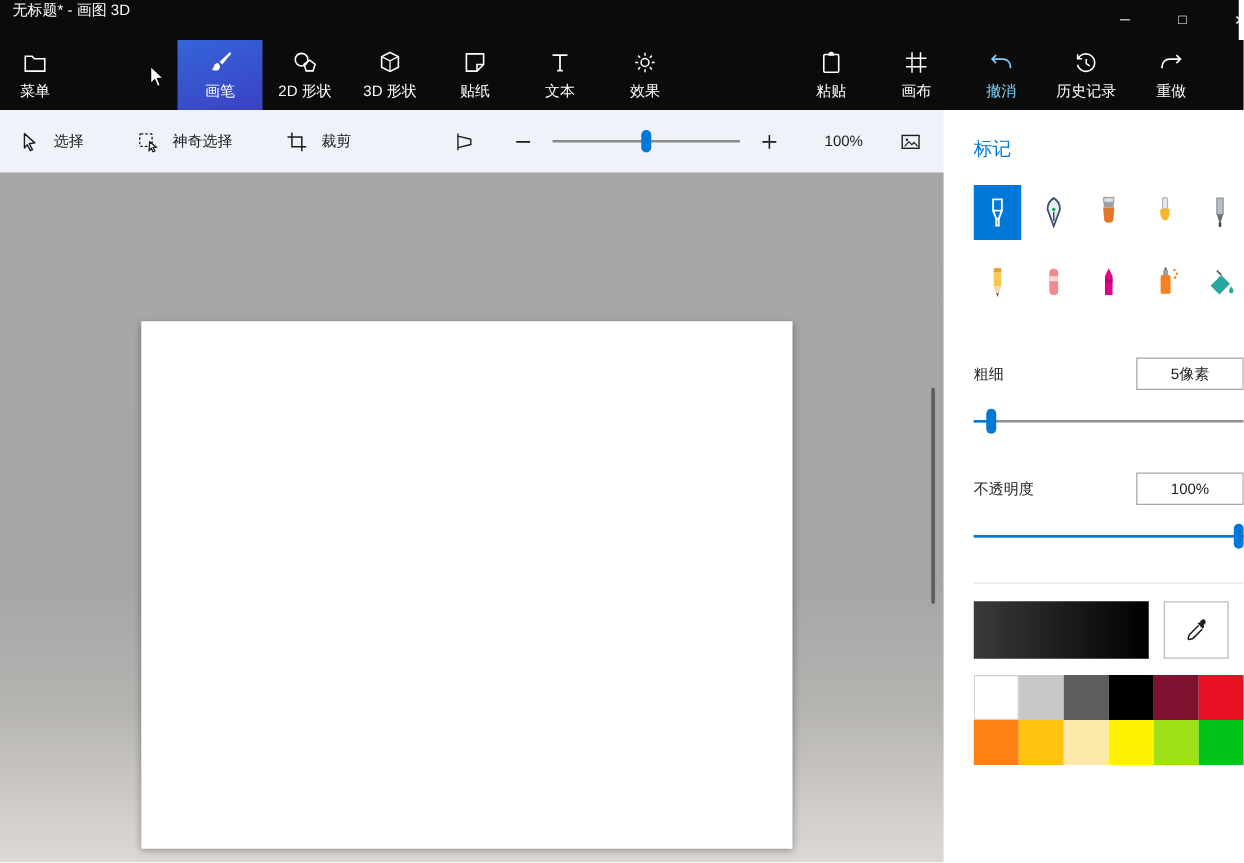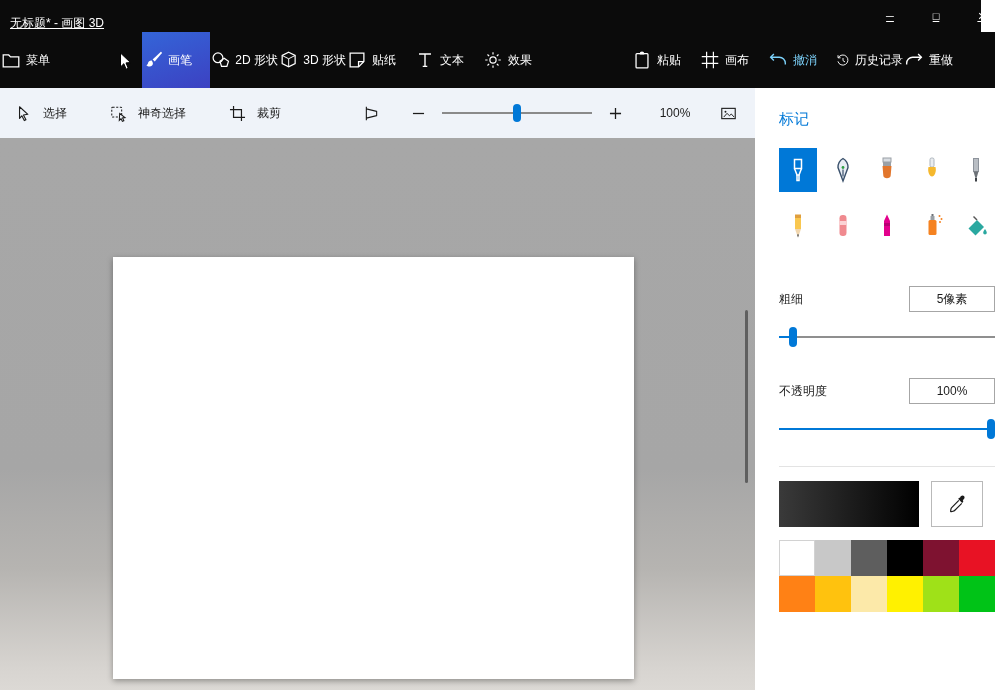--- a/index.html
+++ b/index.html
@@ -4,31 +4,31 @@
 <style>
   html,body{margin:0;padding:0;}
   body{
     width:995px;height:690px;position:relative;overflow:hidden;
     font-family:"Liberation Sans","DejaVu Sans",sans-serif;
     background:#fff;-webkit-font-smoothing:antialiased;
   }
   svg{display:block;width:100%;height:100%;}
 
   
-  .titlebar{position:absolute;top:0;left:0;right:14px;height:32px;background:#0b0b0b;color:#fff;
-    display:flex;align-items:flex-end;text-decoration:underline;}
+  .titlebar{position:absolute;top:0;left:0;right:4px;height:32px;background:#0b0b0b;color:#fff;
+    display:flex;align-items:flex-start;}
   .title-text{padding-left:10px;font-size:12px;}
   .win-controls{margin-left:auto;margin-right:-24px;display:flex;height:100%;}
   .win-btn{width:46px;height:100%;display:flex;align-items:center;justify-content:center;
     font-size:11px;color:#fff;}
 
   
   .ribbon{position:absolute;top:32px;left:0;right:0;height:56px;background:#0b0b0b;display:flex;}
-  .tab{width:68px;height:56px;display:flex;align-items:center;
-    gap:4px;color:#fff;font-size:12px;cursor:default;}
+  .tab{width:68px;height:56px;display:flex;flex-direction:column;align-items:center;
+    justify-content:center;gap:4px;color:#fff;font-size:12px;cursor:default;}
   .tab[data-id="menu"]{width:56px;}
   .tab[data-id="brushes"]{margin-left:86px;}
   .tab[data-id="paste"]{margin-left:81px;}
   .tab.selected{background:linear-gradient(160deg,#3465d8 0%,#3c41c2 100%);}
   .tab.disabled{color:#7dd3fc;}
   .tab .ticon{width:22px;height:22px;}
   .tlabel{white-space:nowrap;}
 
   
   .subbar{position:absolute;top:88px;left:0;width:755px;height:50px;background:#eff3f9;

